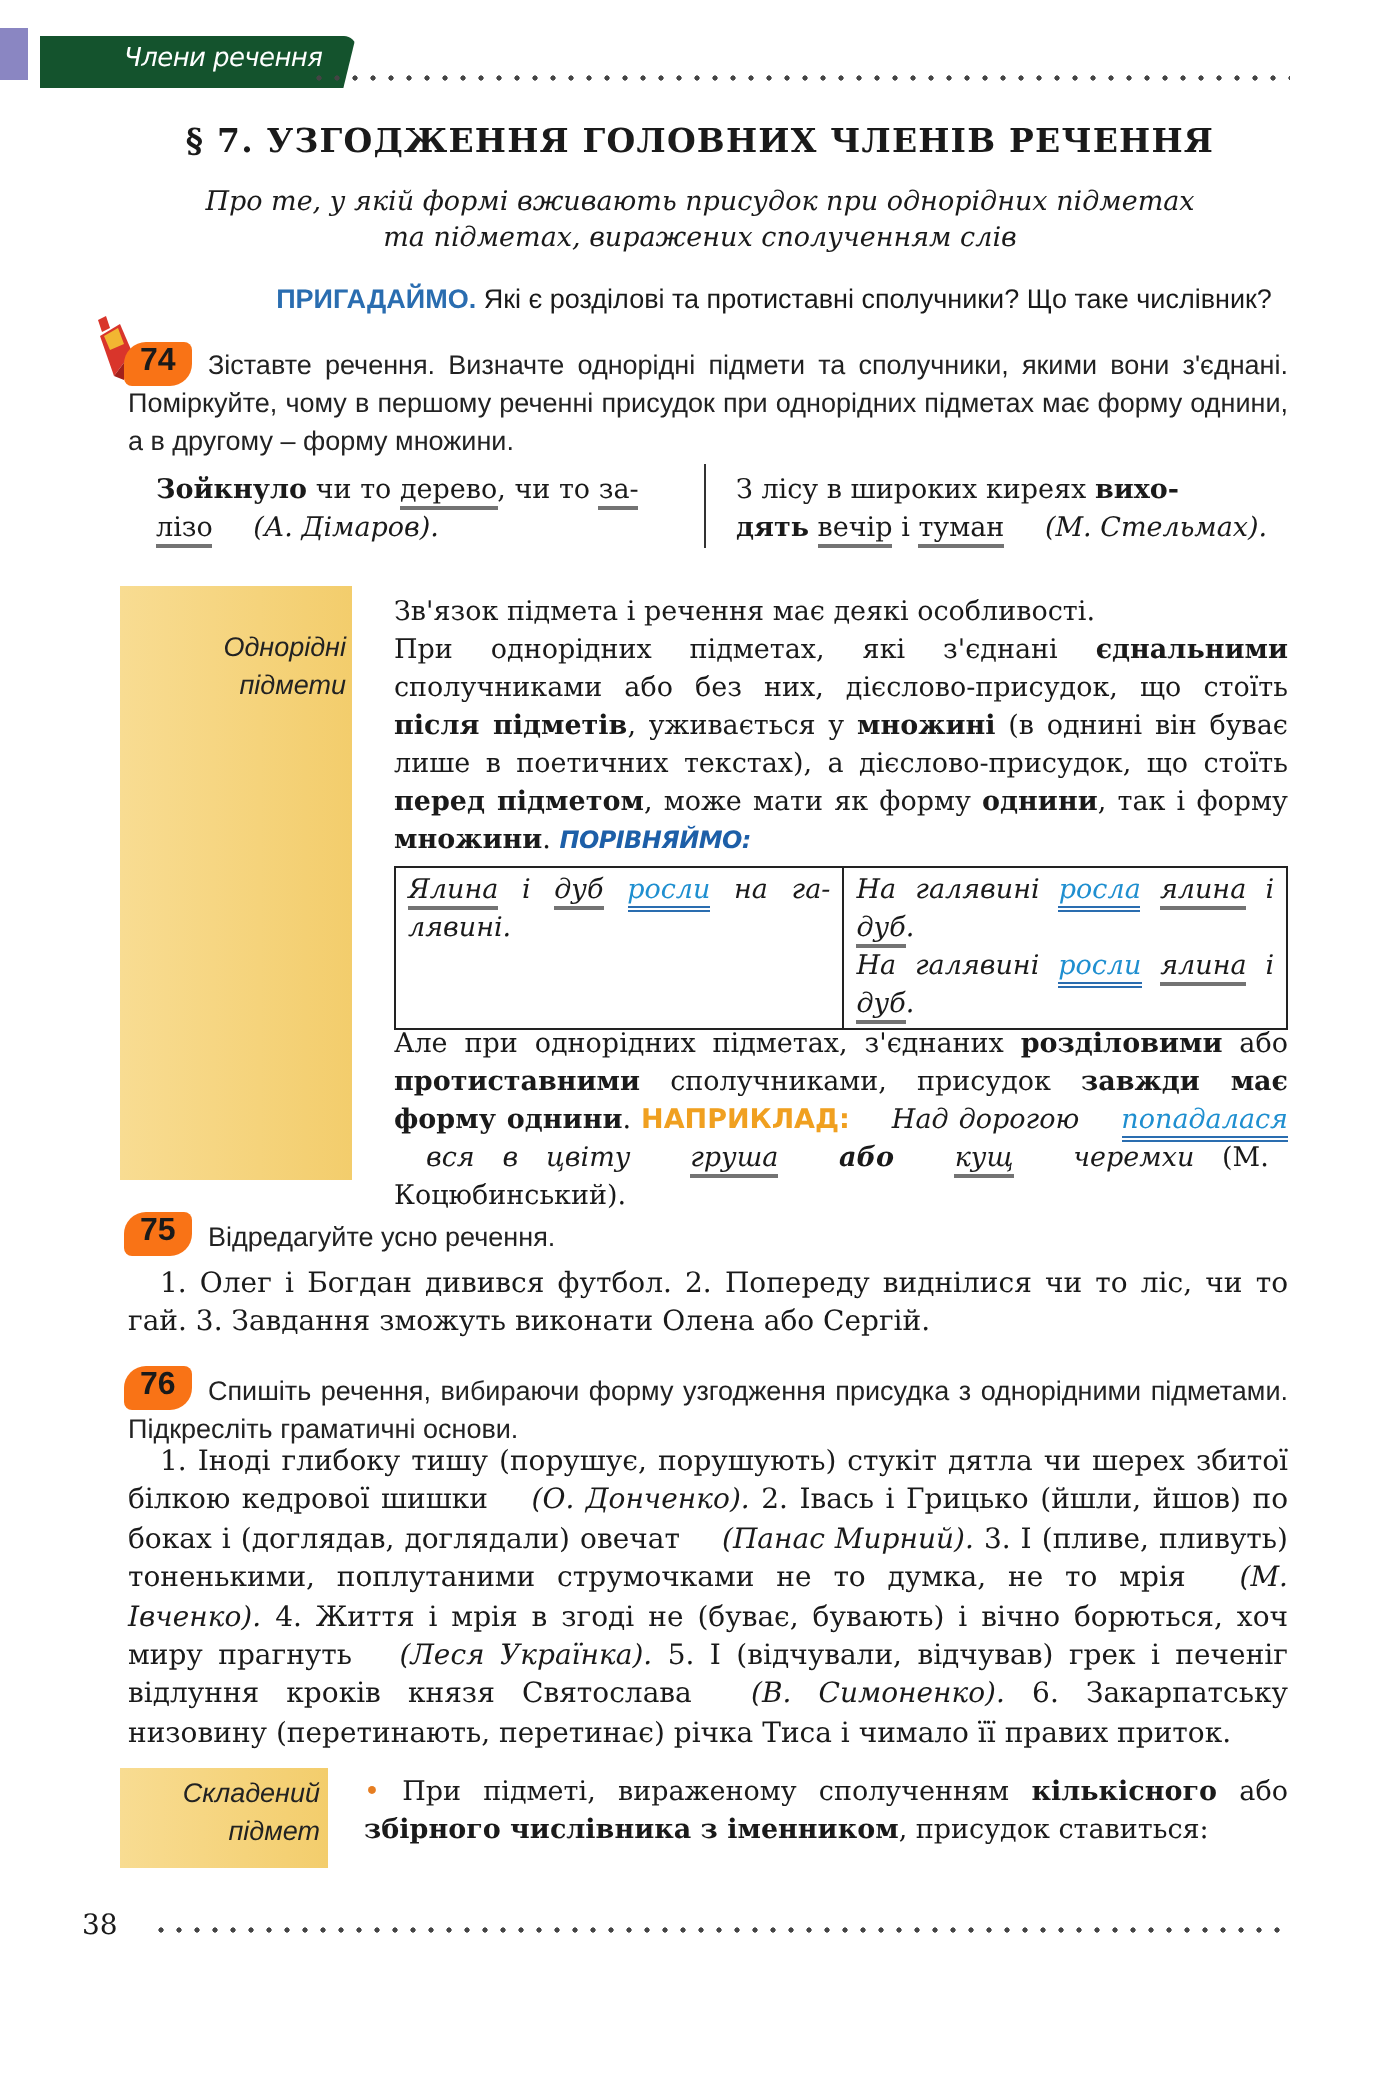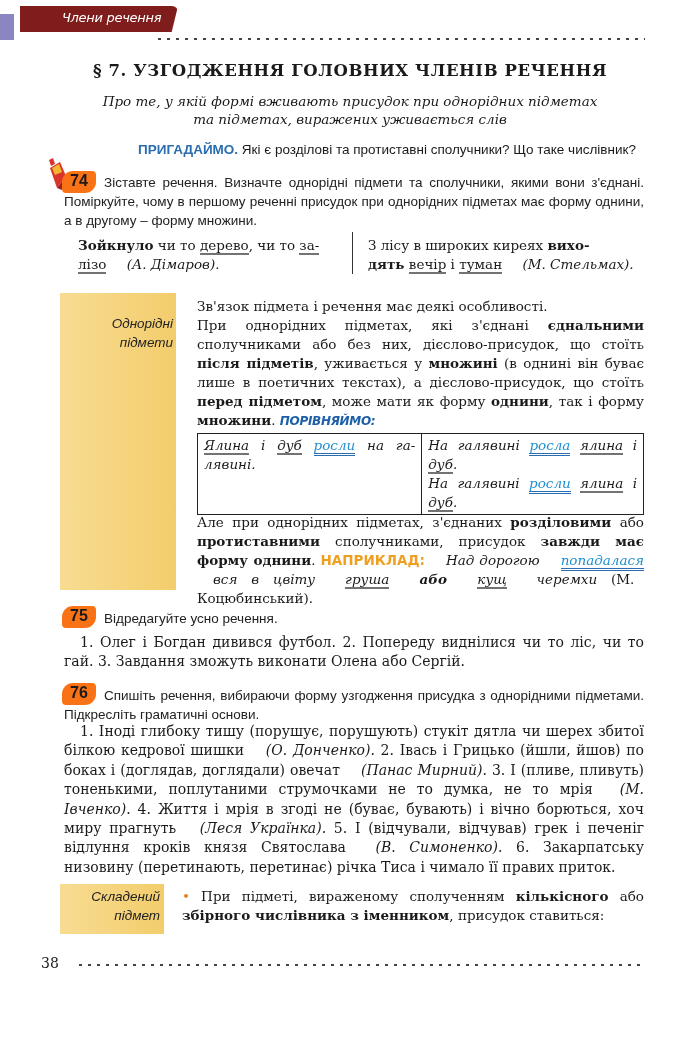--- a/index.html
+++ b/index.html
@@ -1,21 +1,21 @@
 <!DOCTYPE html>
 <html><head>
 <meta charset="utf-8">
 <style>
   * { box-sizing: border-box; margin: 0; padding: 0; }
   html, body { width: 700px; height: 1037px; background: #ffffff; overflow: hidden; }
   body { position: relative; font-family: "DejaVu Serif", serif; color: #1a1a1a; }
 
   
   .head-band { position: absolute; left: 0; top: 14px; width: 14px; height: 26px; background: #8a86c2; }
-  .head-tab { position: absolute; left: 20px; top: 6px; width: 158px; height: 26px; background: #7f1d1d;
+  .head-tab { position: absolute; left: 20px; top: 18px; width: 158px; height: 26px; background: #14532d;
     border-top-right-radius: 6px; clip-path: polygon(0 0, 100% 0, 96% 100%, 0 100%); }
   .head-tab span { position: absolute; left: 42px; top: 4px; color: #fff; font-family: "DejaVu Sans", sans-serif;
     font-size: 13px; font-style: italic; letter-spacing: -0.3px; }
   .dots { position: absolute; height: 4px;
     background-image: radial-gradient(circle, #444 1.2px, transparent 1.4px);
     background-size: 9px 4px; background-repeat: repeat-x; }
   .dots-top { left: 155px; top: 37px; width: 490px; }
   .dots-bottom { left: 76px; top: 963px; width: 570px; }
 
   .title { position: absolute; left: 0; width: 700px; top: 61px; text-align: center;
@@ -66,21 +66,21 @@
 
 <div class="head-band"></div>
 <div class="head-tab">
   <span>Члени речення</span>
 </div>
 <div class="dots dots-top"></div>
 
 <div class="title">§ 7. УЗГОДЖЕННЯ ГОЛОВНИХ ЧЛЕНІВ РЕЧЕННЯ</div>
 <div class="subtitle">
   <div>Про те, у якій формі вживають присудок при однорідних підметах</div>
-  <div>та підметах, виражених уживається слів</div>
+  <div>та підметах, виражених сполученням слів</div>
 </div>
 
 <div class="remember">
   <span class="kw">ПРИГАДАЙМО.</span><span> Які є розділові та протиставні сполучники? Що таке числівник?</span>
 </div>
 
 <svg class="pencil" viewBox="0 0 22 34">
   <polygon points="4,10 14,4 20,18 11,30" fill="#d9352b"></polygon>
   <polygon points="6,10 13,6 16,14 9,17" fill="#f2b632"></polygon>
   <polygon points="3,2 7,0 9,6 5,8" fill="#d9352b"></polygon>

